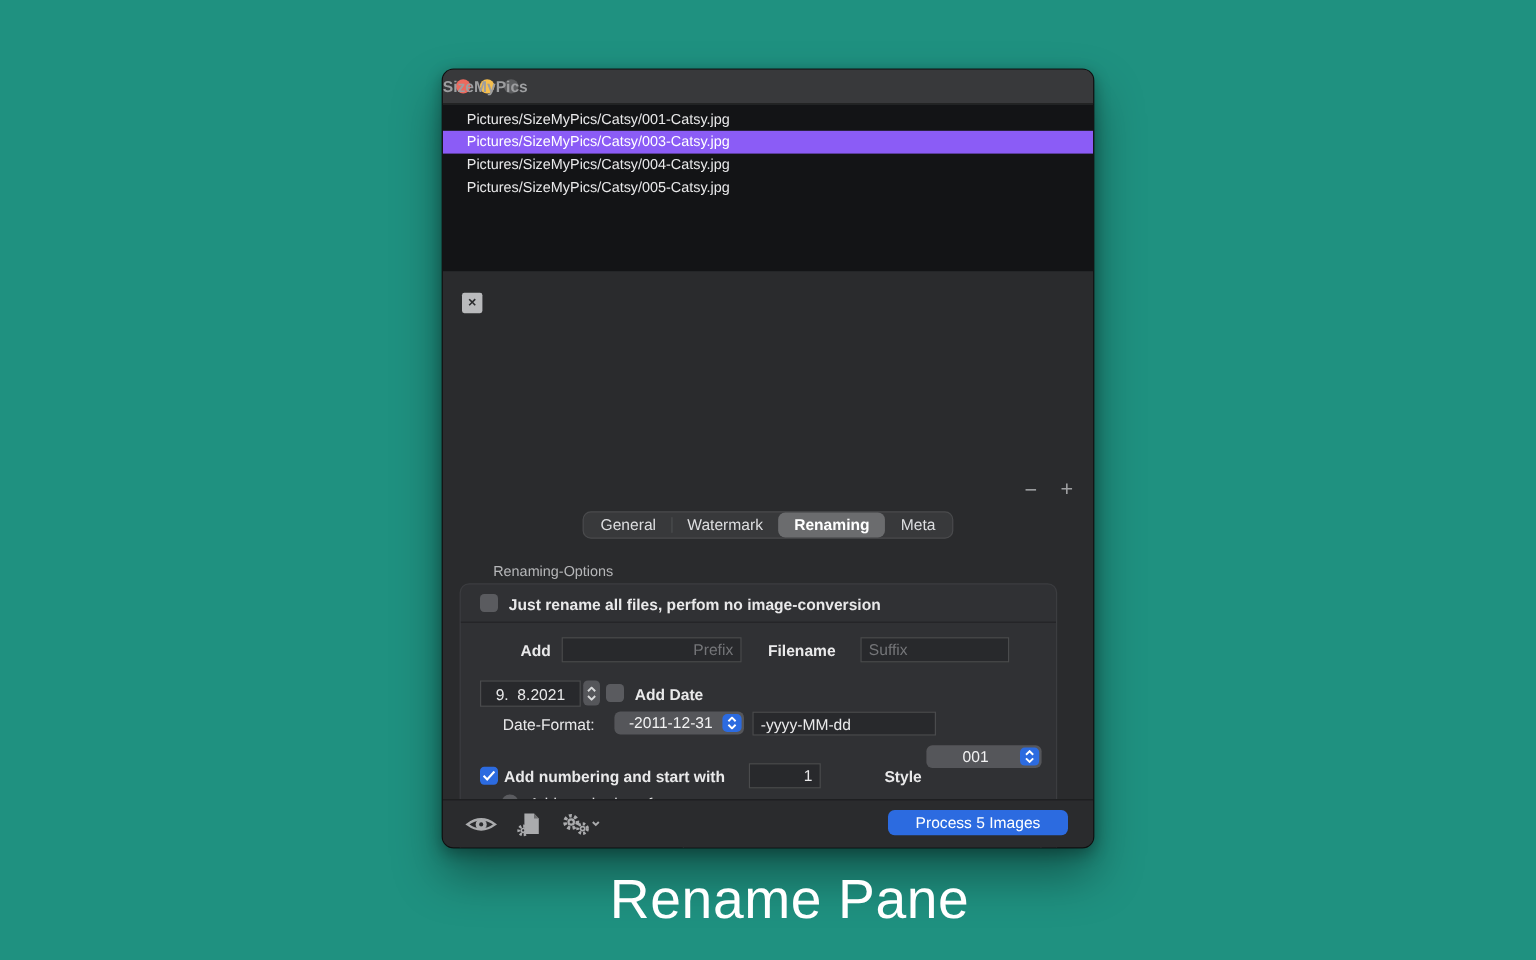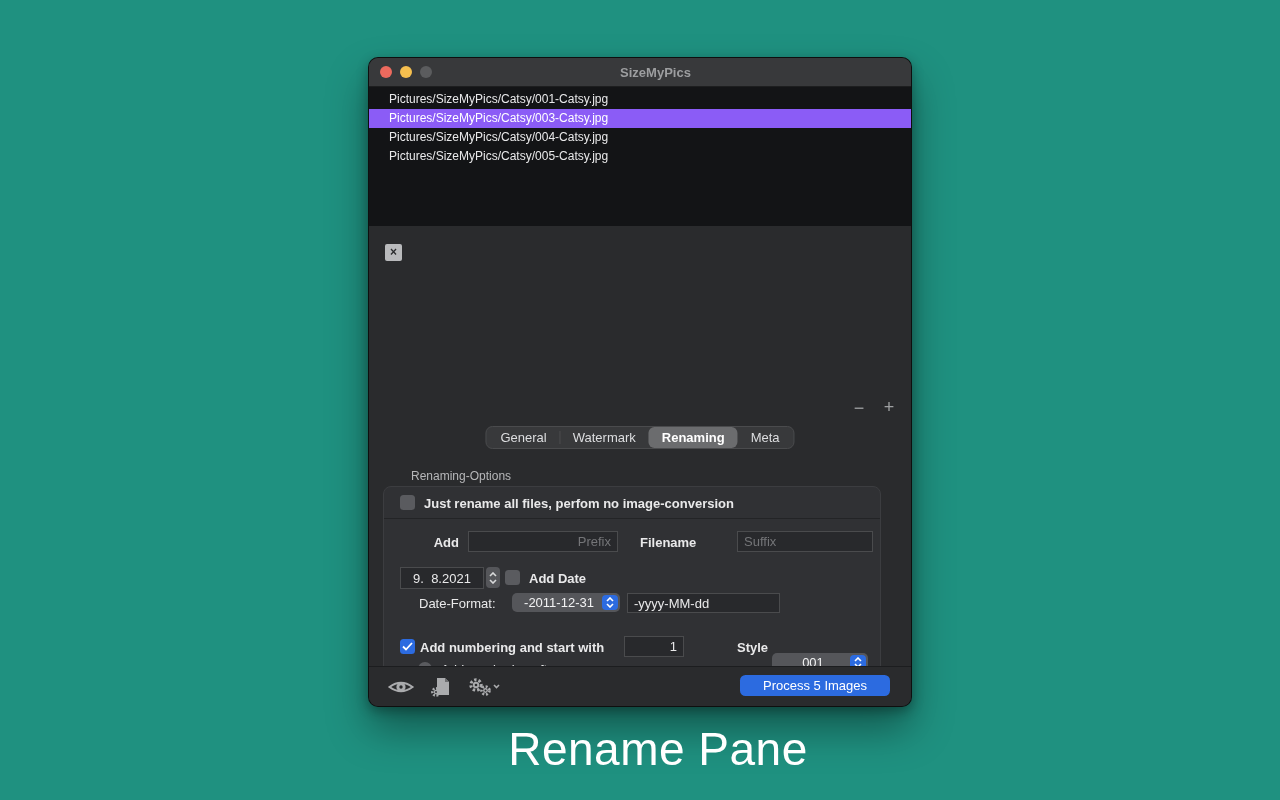--- a/index.html
+++ b/index.html
@@ -17,22 +17,22 @@
   }
   
   .titlebar {
     height:29px; background:#38393b; border-bottom:1px solid #1d1e1f;
     display:flex; align-items:center; position:relative;
   }
   .traffic { display:flex; gap:8px; margin-left:11px; }
   .tl { width:12px; height:12px; border-radius:50%; }
   .tl.red{ background:#ec6a5e; } .tl.yellow{ background:#f5bf4f; } .tl.gray{ background:#5b5c5e; }
   .title {
-    position:absolute; left:0; right:0; text-align:center;
-    font-size:13px; font-weight:bold; color:#9d9ea0;margin-left:31px;
+    position:absolute; left:0; right:0; 
+    font-size:13px; font-weight:bold; color:#9d9ea0;
   }
   
   .filelist { height:139px; background:#131416; padding-top:3px; }
   .row {
     height:19px; line-height:19px; padding-left:20px;
     font-size:12px; color:#e9e9ea; white-space:nowrap;
   }
   .row.selected { background:#8b5cf6; color:#ffffff; }
   
   .pane { position:relative; height:482px; }
@@ -170,21 +170,21 @@
 
     <div class="groupbox">
       <div class="gb-divider"></div>
 
       <div class="cb" style="left:16px; top:8px;"></div>
       <div class="lbl" style="left:40px; top:9px;">Just rename all files, perfom no image-conversion</div>
 
       <div class="lbl" style="left:0; top:48px; width:75px; text-align:right;">Add</div>
       <input class="field alignright" style="left: 84px; top: 44px; width: 150px; height: 21px;" placeholder="Prefix">
       <div class="lbl" style="left:256px; top:48px;">Filename</div>
-      <input class="field" style="left: 353px; top: 44px; width: 136px; height: 21px;" placeholder="Suffix">
+      <input class="field" style="left: 333px; top: 44px; width: 124px; height: 21px;" placeholder="Suffix">
 
       <input class="field aligncenter" style="left: 16px; top: 80px; width: 84px; height: 22px;" value="9.  8.2021">
       <div class="stepper" style="left:102px; top:80px;">
         <svg width="8" height="5">
             <polyline points="1,4 4,1 7,4" fill="none" stroke="#d8d9da" stroke-width="1.6"></polyline>
           </svg>
         <svg width="8" height="5">
             <polyline points="1,1 4,4 7,1" fill="none" stroke="#d8d9da" stroke-width="1.6"></polyline>
           </svg>
       </div>
@@ -206,21 +206,21 @@
       <input class="field" style="left: 243px; top: 106px; width: 153px; height: 20px;" value="-yyyy-MM-dd">
 
       <div class="cb checked" style="left:16px; top:152px;">
         <svg width="11" height="9">
             <polyline points="1,4.5 4,7.5 10,1" fill="none" stroke="#ffffff" stroke-width="1.8"></polyline>
           </svg>
       </div>
       <div class="lbl" style="left:36px; top:153px;">Add numbering and start with</div>
       <input class="field alignright" style="left: 240px; top: 149px; width: 60px; height: 21px;" value="1">
       <div class="lbl" style="left:353px; top:153px;">Style</div>
-      <div class="popup" style="left:388px; top:166px; width:96px;justify-content:space-between;">
+      <div class="popup" style="left:388px; top:134px; width:96px;justify-content:space-between;">
         <span class="popup-text">001</span>
         <span class="popup-cap">
           <svg width="8" height="5">
               <polyline points="1,4 4,1 7,4" fill="none" stroke="#ffffff" stroke-width="1.6"></polyline>
             </svg>
           <svg width="8" height="5">
               <polyline points="1,1 4,4 7,1" fill="none" stroke="#ffffff" stroke-width="1.6"></polyline>
             </svg>
         </span>
       </div>

